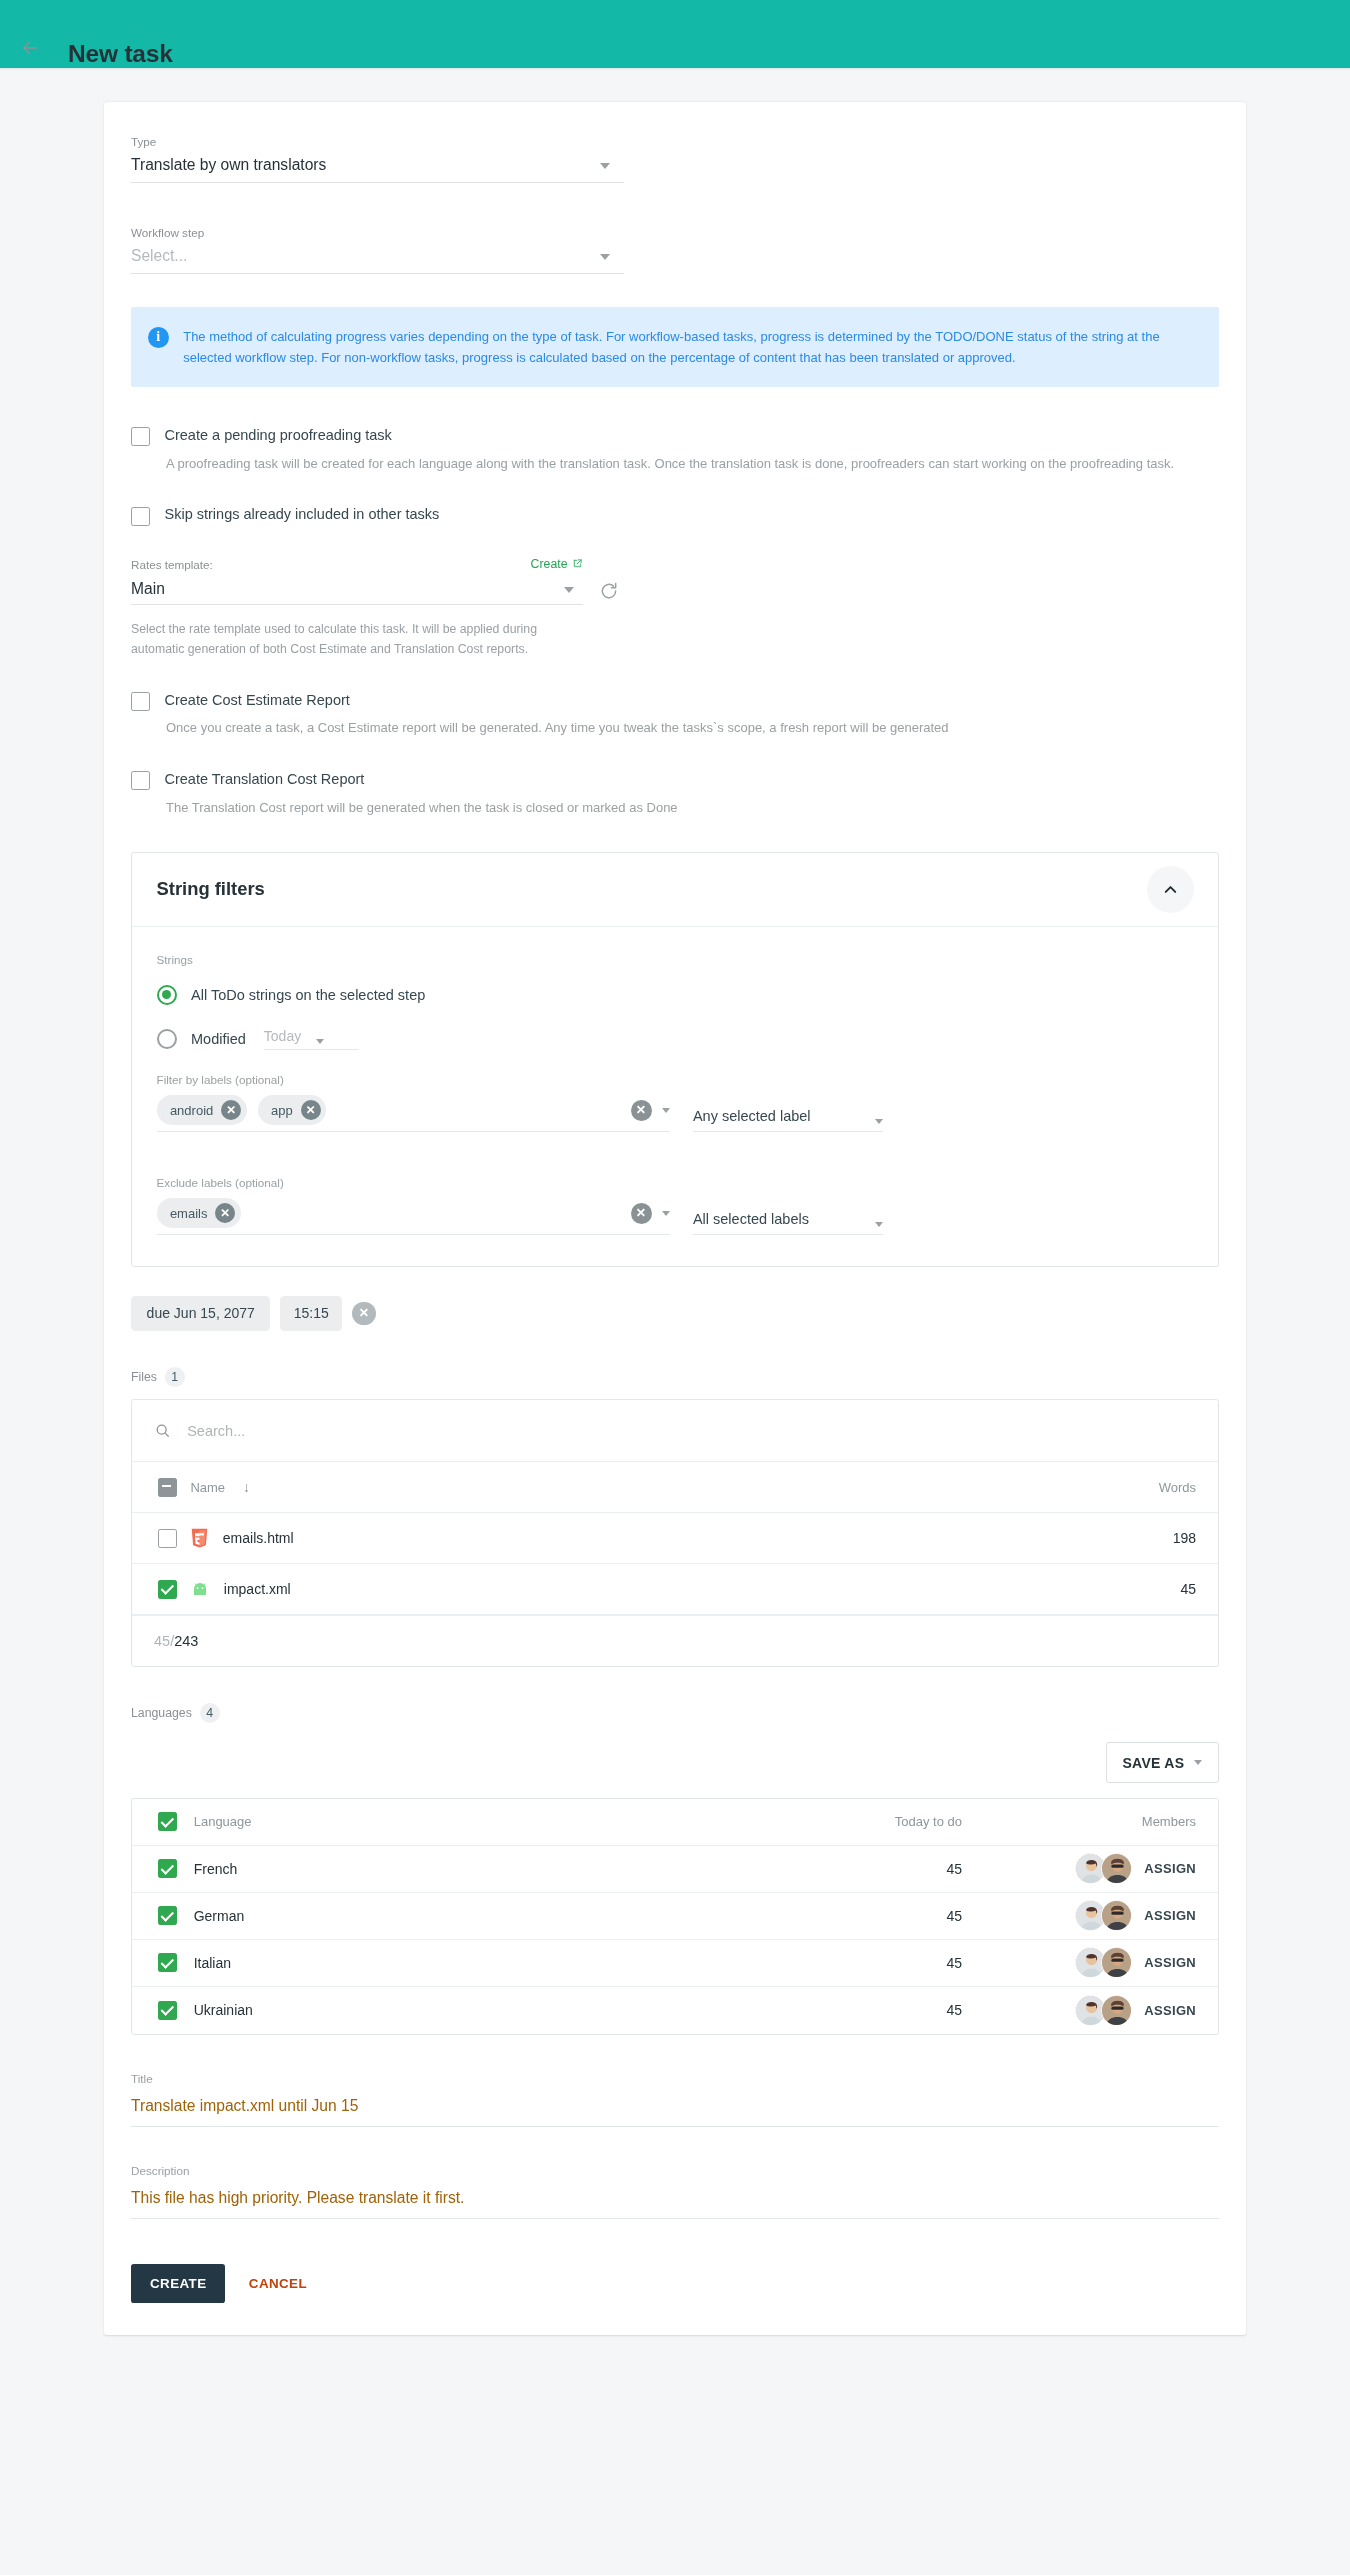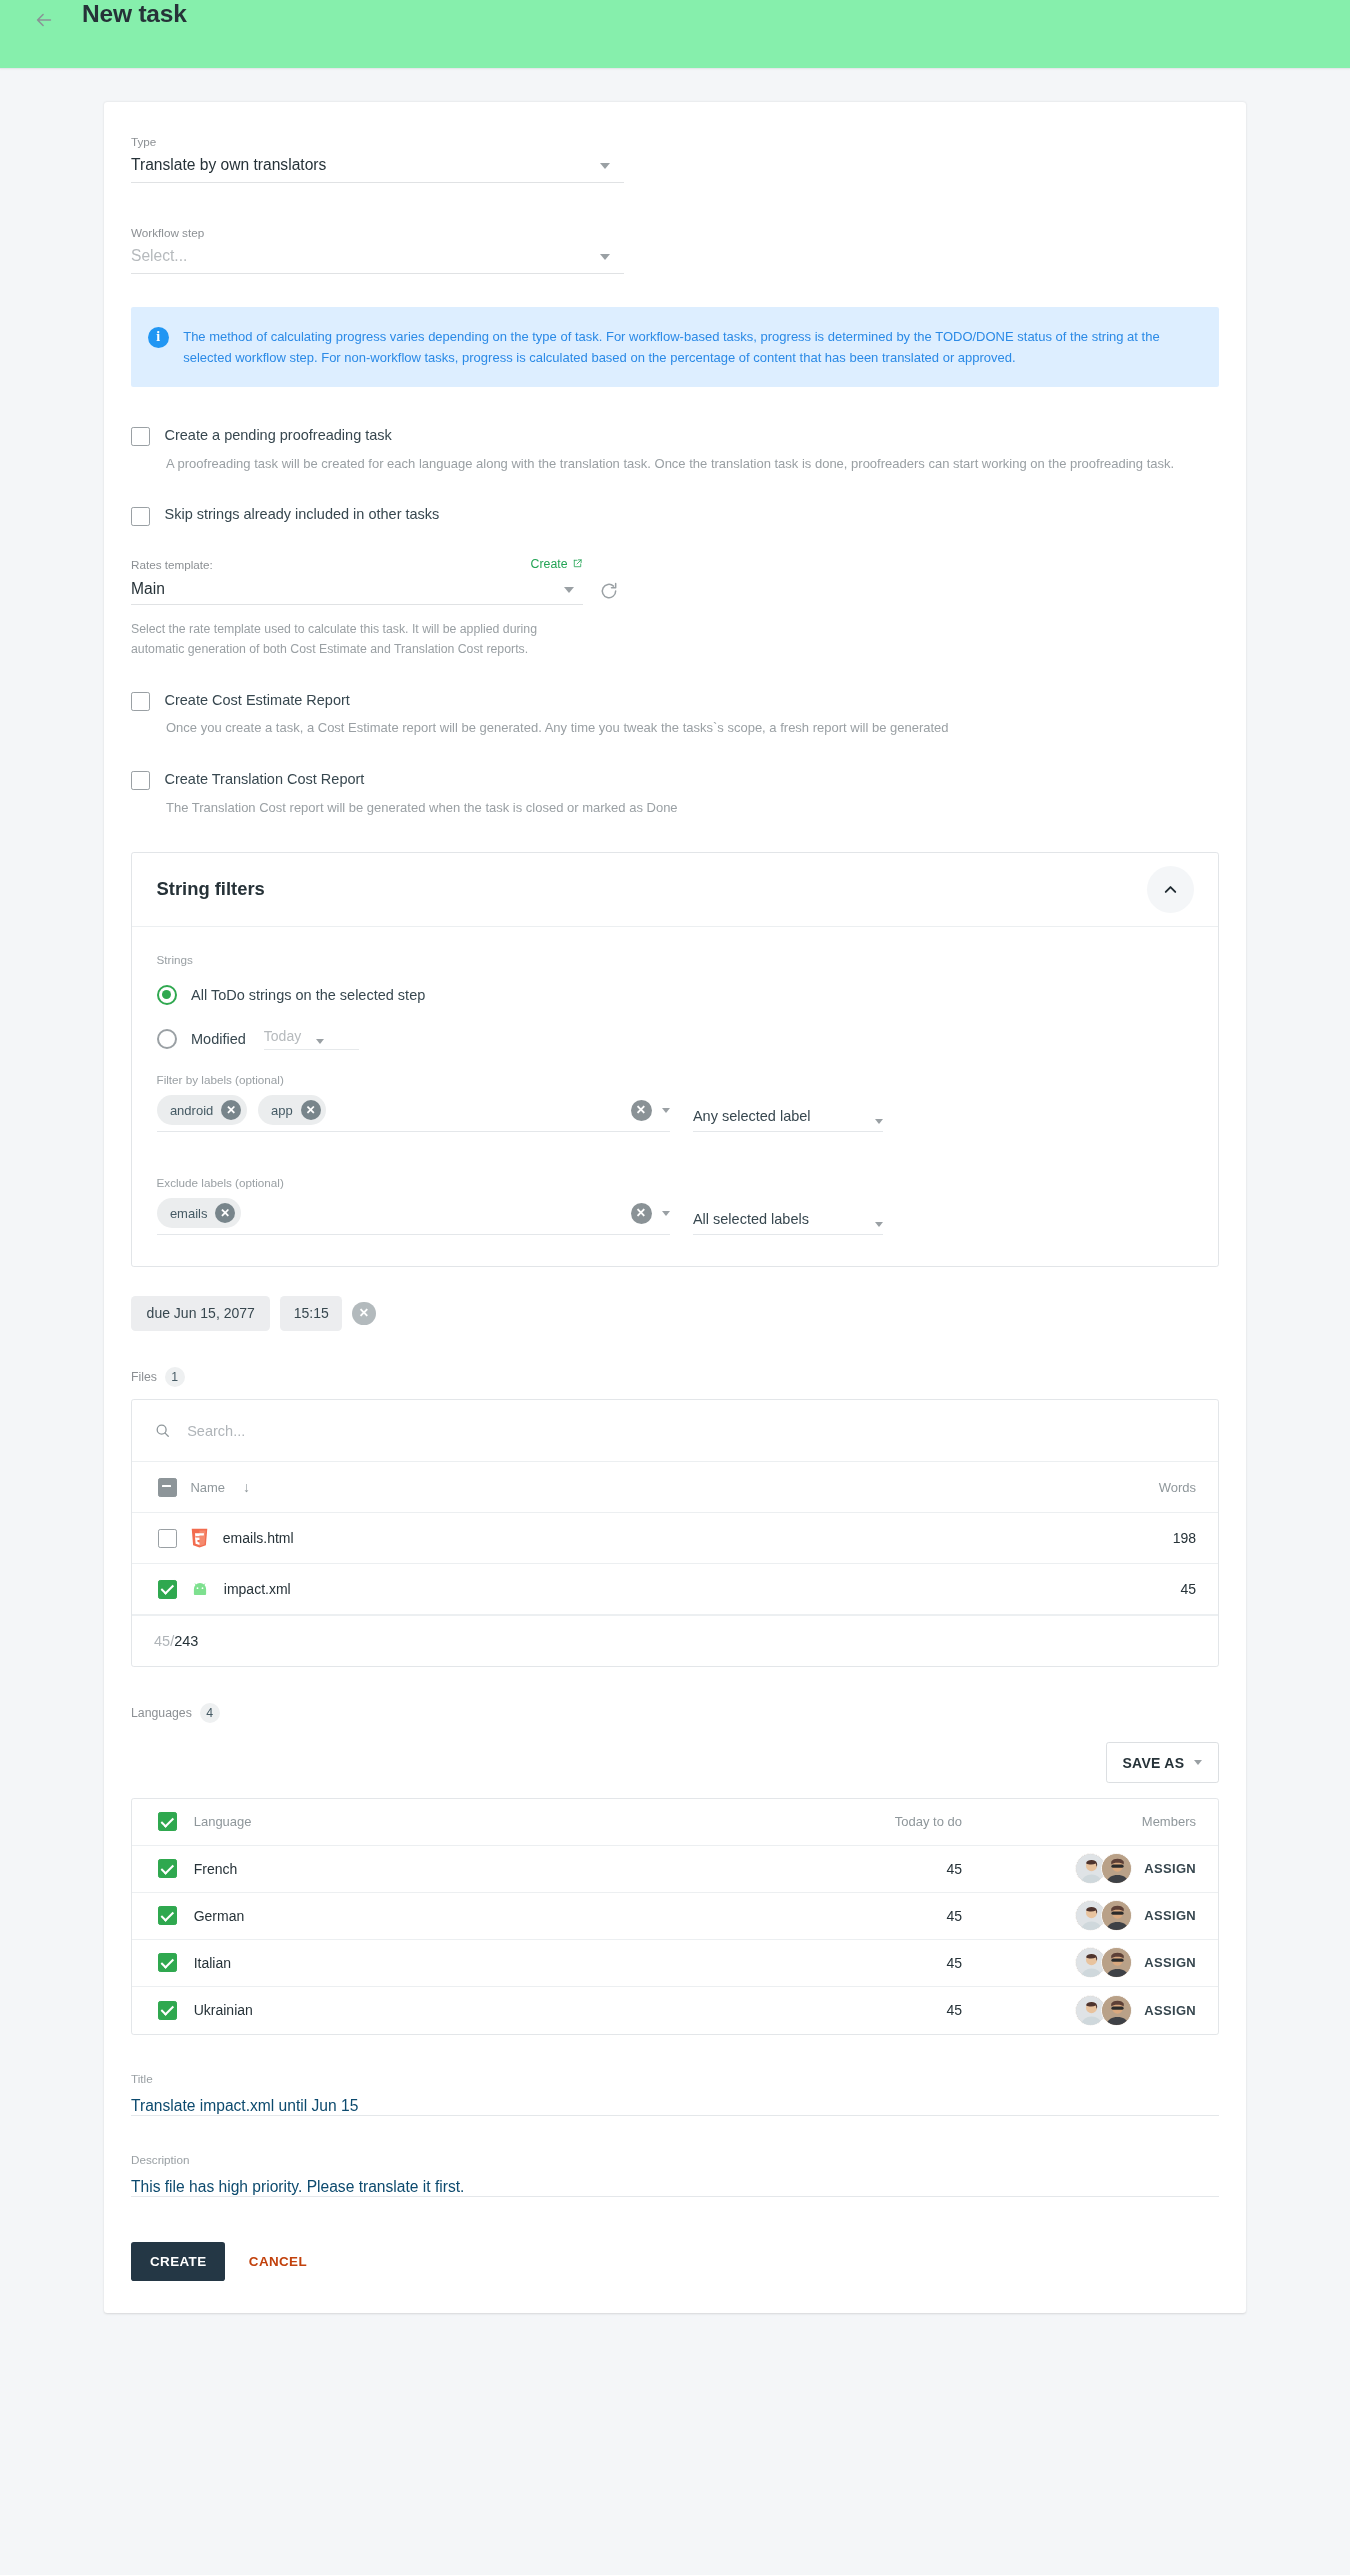--- a/index.html
+++ b/index.html
@@ -8,24 +8,24 @@
     width: 1350px;
     background: #f4f6f8;
     font-family: "Liberation Sans", sans-serif;
     color: #263238;
     -webkit-font-smoothing: antialiased;
   }
 
   
   .topbar {
     height: 69px;
-    background: #86efac;
-    display: flex;
-    align-items: flex-start;
-    padding-left: 24px;
+    background: #14b8a6;
+    display: flex;
+    align-items: flex-end;
+    padding-left: 10px;
     border-bottom: 0.6px solid #e4e7ea;
     box-shadow: 0 1.1px 2.2px rgba(0,0,0,0.05);
     position: relative;
     z-index: 5;
   }
   .back-btn {
     width: 40px; height: 40px;
     display:flex; align-items:center; justify-content:center;
     cursor: pointer;
   }
@@ -451,22 +451,23 @@
   .assign {
     font-size: 13px; font-weight: 700; letter-spacing: 0.3px;
     color: #37474f; cursor: pointer;
   }
 
   
   .text-field { margin-top: 37px; }
   .text-field .lbl { font-size: 11.7px; color: #9aa0a4; margin-bottom: 12.3px; }
   .text-field .line {
     border-bottom: 0.6px solid #e4e7ea;
+    padding-bottom: 11px;
     font-size: 15.6px;
-    color: #0c4a6e;
+    color: #a16207;
   }
 
   
   .footer {
     display:flex; align-items:center; gap: 16.7px;
     margin: 45px 0 0 0;
     padding: 0 0 32px 0;
   }
   .btn-create {
     background: #243745;

